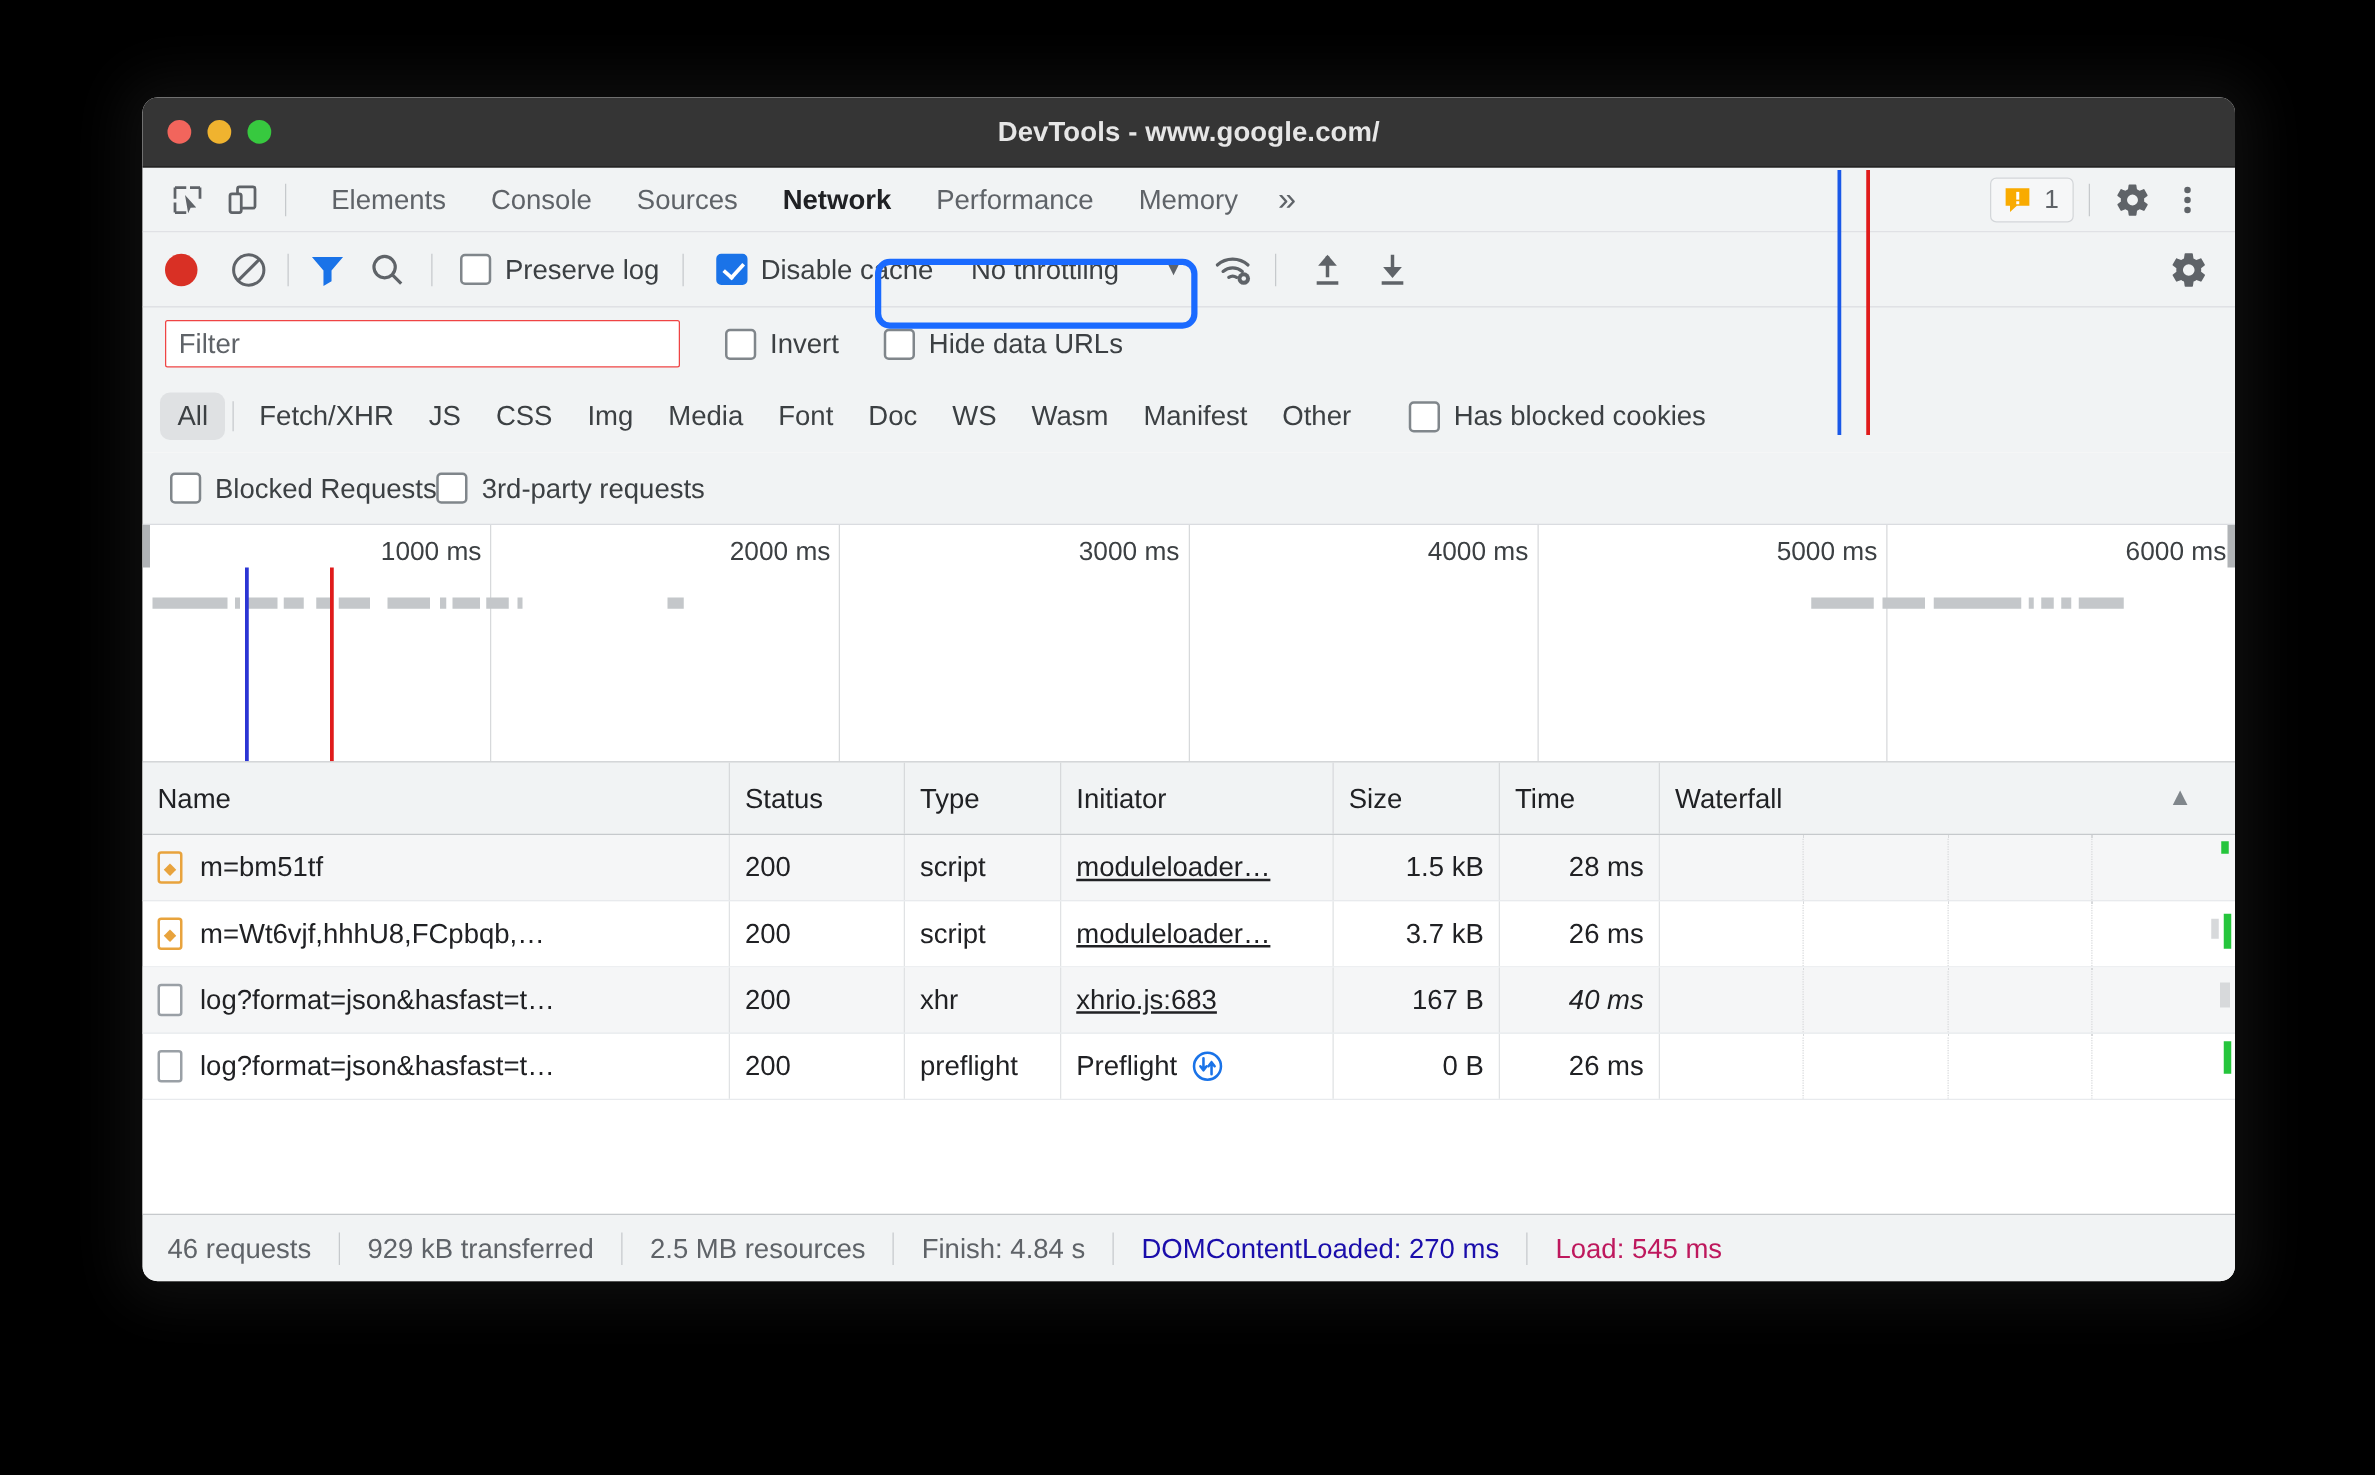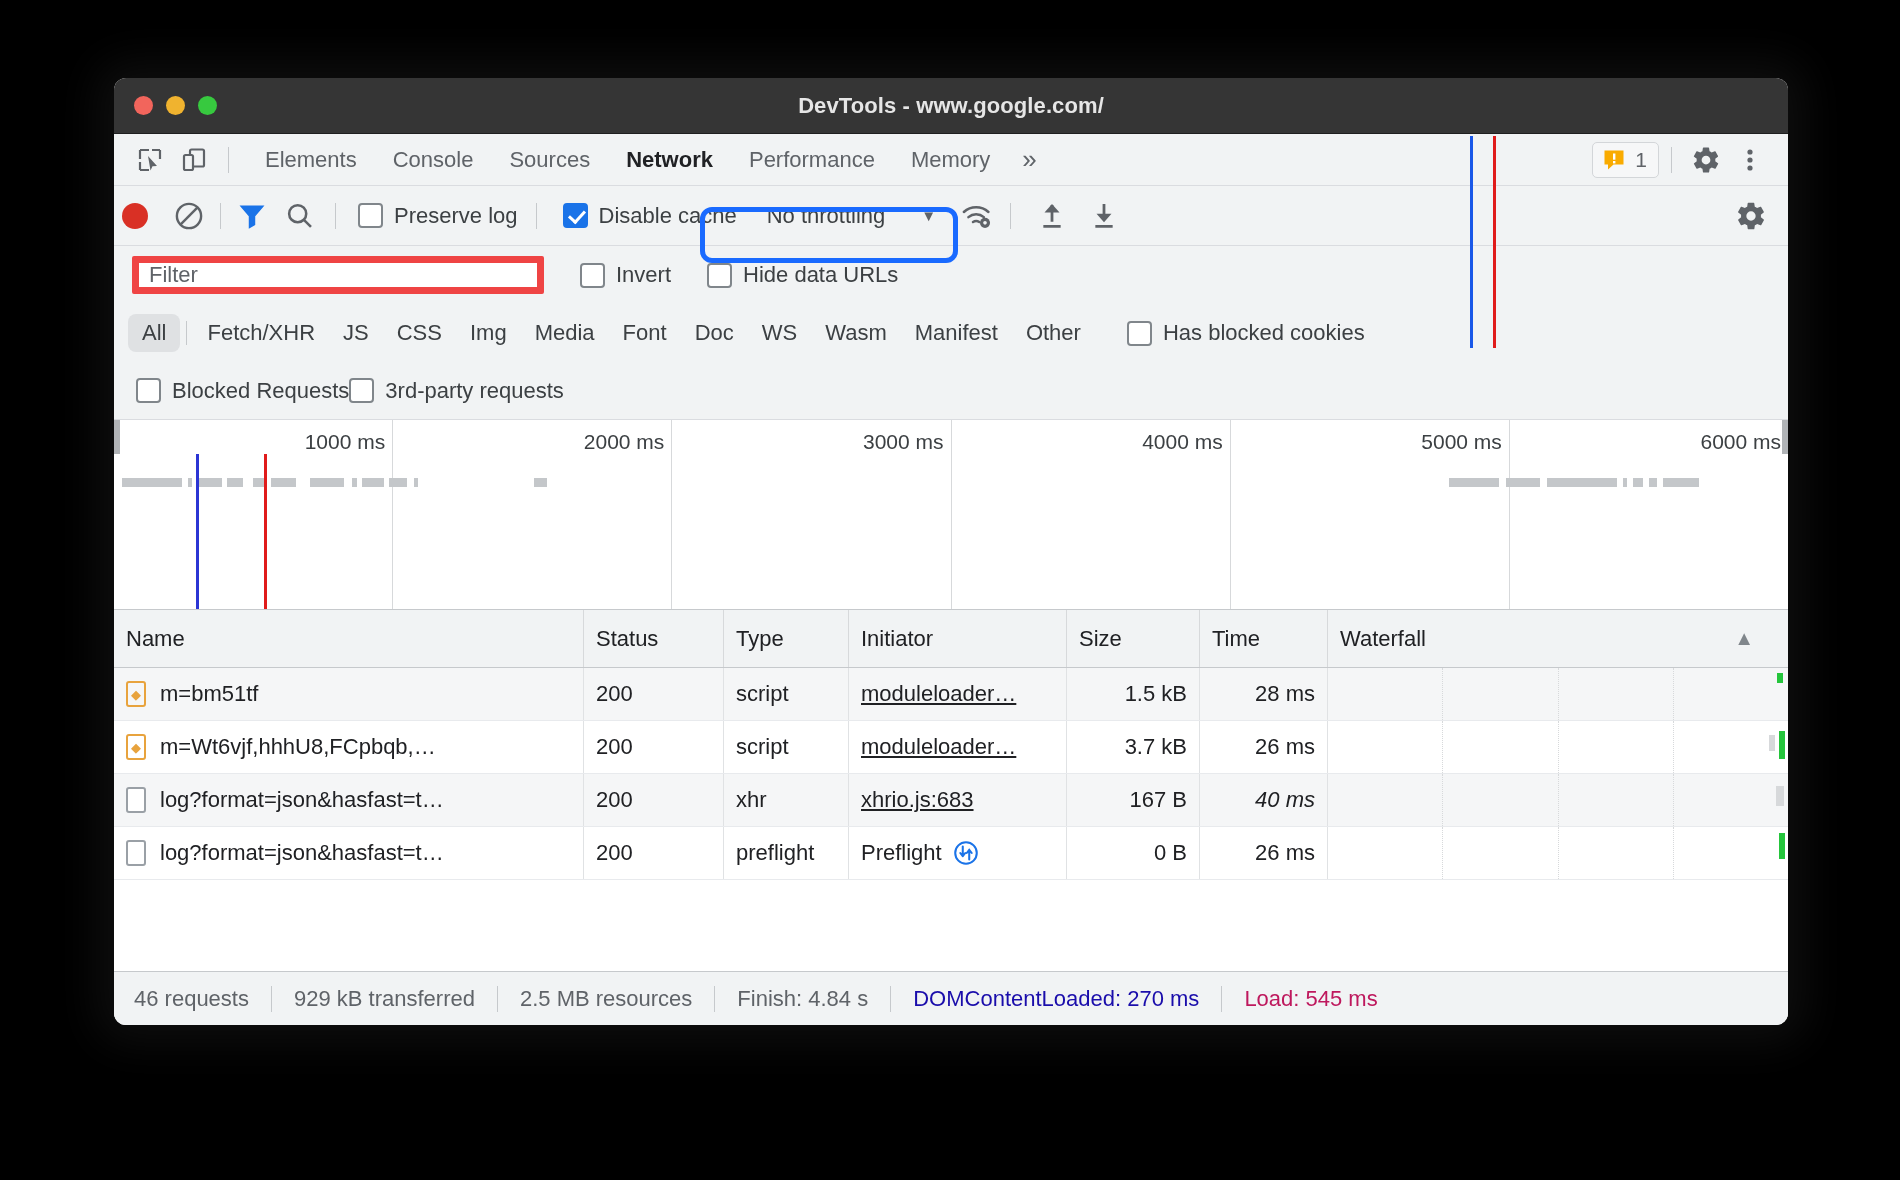--- a/index.html
+++ b/index.html
@@ -76,21 +76,21 @@
     border: 1px solid #d3d6d9; border-radius: 5px;
     padding: 4px 11px 4px 8px; background: #f6f7f8; cursor: pointer;
   }
   .warn-count { font-size: 21px; color: #5f6368; }
 
   
   .net-toolbar {
     height: 60px; background: #f1f3f4;
     display: flex; align-items: center;
     border-bottom: 1px solid #dadce0;
-    padding-left: 8px; flex: 0 0 auto;
+    padding-left: 18px; flex: 0 0 auto;
     position: relative;
   }
   .rec-btn {
     width: 26px; height: 26px; border-radius: 50%;
     background: #d93025; margin-right: 22px; cursor: pointer;
   }
   .tool-ic { width: 38px; height: 38px; display:flex; align-items:center; justify-content:center; cursor: pointer; }
   .cb-wrap { display: flex; align-items: center; gap: 11px; cursor: pointer; }
   .cb {
     width: 25px; height: 25px; border: 2px solid #80868b;
@@ -120,21 +120,21 @@
   .caret { font-size: 15px; color: #5f6368; }
 
   
   .filter-row {
     height: 58px; background: #f1f3f4;
     display: flex; align-items: center;
     padding-left: 18px; flex: 0 0 auto;
   }
   .filter-input {
     width: 412px; height: 38px;
-    background: #fff; border: 7px solid #ef4444;
+    background: #fff; border: 1px solid #ef4444;
     border-radius: 2px;
     font-size: 22px; color: #3c4043;
     padding: 0 10px; outline: none;
     font-family: "Liberation Sans", sans-serif;
   }
   .filter-input::placeholder { color: #5f6368; }
   .filter-row .cb-wrap { margin-left: 36px; }
 
   
   .type-row {

